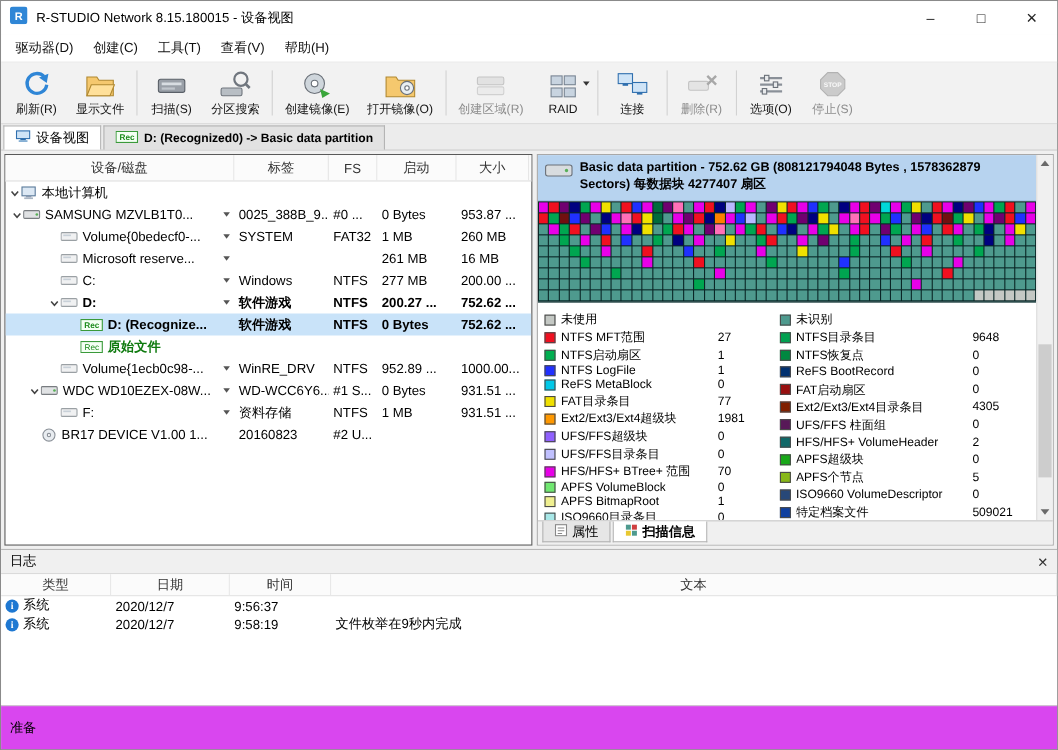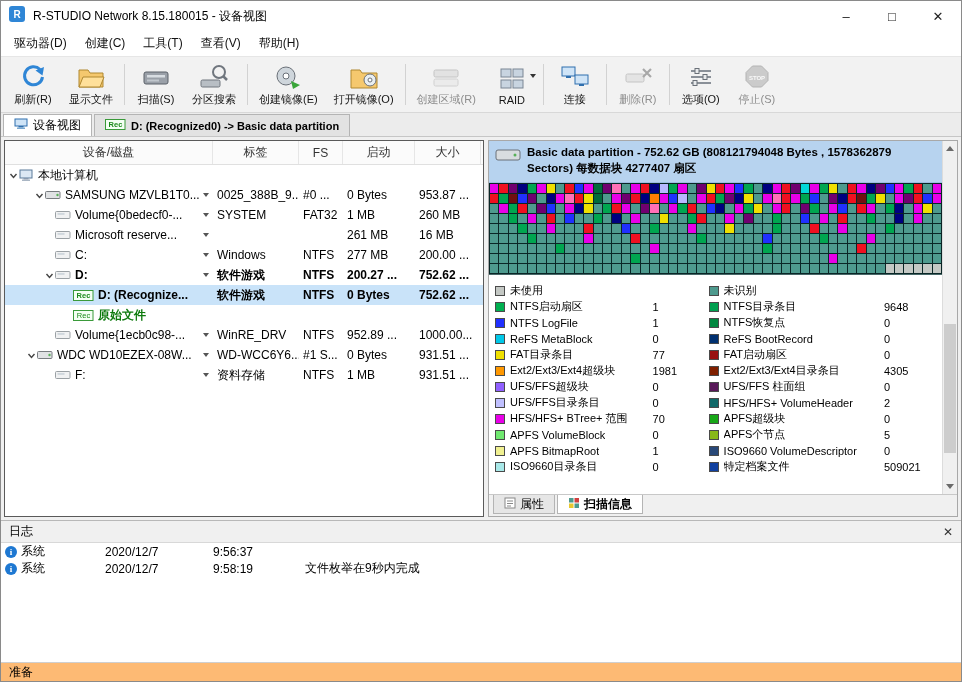--- a/index.html
+++ b/index.html
@@ -62,21 +62,21 @@
   .sb-thumb{position:absolute;left:1px;right:1px;top:52%;height:40%;background:#cdcdcd}
   .log-panel{height:142px;background:#fff;border-top:1px solid #b8b8b8;display:flex;flex-direction:column;flex:none}
   .log-title{height:22px;background:#f0f0f0;display:flex;align-items:center;padding:0 8px;border-bottom:1px solid #d8d8d8;font-size:12px;flex:none}
   .log-close{margin-left:auto;font-size:12px;color:#333}
   .log-header{display:flex;height:20px;border-bottom:1px solid #e4e4e4;background:#fbfbfb;flex:none}
   .lh{display:flex;align-items:center;justify-content:center;color:#333;border-right:1px solid #e8e8e8;font-size:12px;height:100%}
   .log-body{flex:1;overflow:hidden}
   .log-row{display:flex;height:17px;align-items:center;font-size:12px}
   .lc{padding:0 4px;display:flex;align-items:center;gap:4px;white-space:nowrap;overflow:hidden;height:100%}
   .info-ic{width:12px;height:12px;border-radius:50%;background:#1e78d2;color:#fff;font-size:9px;display:inline-flex;align-items:center;justify-content:center;font-weight:bold;font-family:"Liberation Serif",serif;flex:none}
-  .statusbar{height:19px;background:#fdba74;border-top:1px solid #cfcfcf;display:flex;align-items:center;padding:0 8px;font-size:12px;flex:none}
+  .statusbar{height:40px;background:#d946ef;border-top:1px solid #cfcfcf;display:flex;align-items:center;padding:0 8px;font-size:12px;flex:none}
 </style>
 </head>
 <body>
 
 <div class="window">
 
   <div class="titlebar">
     <span class="ic"><svg width="16" height="16" viewBox="0 0 16 16">
           <rect width="16" height="16" rx="3" fill="#2f86d6"></rect>
           <text x="8" y="12" font-size="10" fill="#fff" text-anchor="middle" font-weight="bold" font-family="sans-serif">R</text>
@@ -284,21 +284,21 @@
                 </svg>
               </span>
               <span class="nm">本地计算机</span>
             </div>
             <div class="tc" style="width:86px"></div>
             <div class="tc" style="width:44px"></div>
             <div class="tc" style="width:72px"></div>
             <div class="tc" style="width:66px"></div>
           </div>
           <div class="trow">
-            <div class="tc name" style="width:208px;padding-left:28px">
+            <div class="tc name" style="width:208px;padding-left:4px">
               <span class="exp">
                 <svg width="9" height="9" viewBox="0 0 9 9">
                   <path d="M1.5 3l3 3.5 3-3.5" fill="none" stroke="#444" stroke-width="1.4"></path>
                 </svg>
               </span>
               <span class="ic">
                 <svg width="16" height="12" viewBox="0 0 16 12">
                   <rect x="0.5" y="2.5" width="14.5" height="7" rx="1" fill="#e0e2e4" stroke="#787c80"></rect>
                   <circle cx="12.5" cy="6" r="1.2" fill="#58b058"></circle>
                 </svg>
@@ -462,20 +462,36 @@
                   <rect x="2.5" y="4.2" width="7" height="1.5" fill="#c8d0d8"></rect>
                 </svg>
               </span>
               <span class="nm">F:</span>
               <span class="dd"></span>
             </div>
             <div class="tc" style="width:86px">资料存储</div>
             <div class="tc" style="width:44px">NTFS</div>
             <div class="tc" style="width:72px">1 MB</div>
             <div class="tc" style="width:66px">931.51 ...</div>
+          </div>
+          <div class="trow">
+            <div class="tc name" style="width:208px;padding-left:20px">
+              <span class="exp"></span>
+              <span class="ic">
+                <svg width="15" height="13" viewBox="0 0 15 13">
+                  <circle cx="7.5" cy="6.5" r="5.5" fill="#e8ecf0" stroke="#8a9098"></circle>
+                  <circle cx="7.5" cy="6.5" r="1.5" fill="#fff" stroke="#8a9098"></circle>
+                </svg>
+              </span>
+              <span class="nm">BR17 DEVICE V1.00 1...</span>
+            </div>
+            <div class="tc" style="width:86px">20160823</div>
+            <div class="tc" style="width:44px">#2 U...</div>
+            <div class="tc" style="width:72px"></div>
+            <div class="tc" style="width:66px"></div>
           </div>
         </div>
     </div>
 
     <div class="right-panel">
       <div class="right-content">
         <div class="part-info">
           <span class="ic"><svg width="26" height="18" viewBox="0 0 26 18">
                 <rect x="1" y="4" width="24" height="10" rx="2" fill="#d8dcdf" stroke="#6a7078"></rect>
                 <circle cx="20" cy="9" r="1.5" fill="#58b058"></circle>
@@ -917,20 +933,25 @@
             <div class="scan-cell" style="background: rgb(196, 200, 196);"></div>
           </div>
         <div class="legend">
           <div class="legend-col l" id="legend-left">
               <div class="lrow">
                 <span class="sw" style="background:#c4c8c4"></span>
                 <span class="llabel">未使用</span>
                 <span class="lcount"></span>
               </div>
               <div class="lrow">
+                <span class="sw" style="background:#f01020"></span>
+                <span class="llabel">NTFS MFT范围</span>
+                <span class="lcount">27</span>
+              </div>
+              <div class="lrow">
                 <span class="sw" style="background:#00b050"></span>
                 <span class="llabel">NTFS启动扇区</span>
                 <span class="lcount">1</span>
               </div>
               <div class="lrow">
                 <span class="sw" style="background:#2030ff"></span>
                 <span class="llabel">NTFS LogFile</span>
                 <span class="lcount">1</span>
               </div>
               <div class="lrow">
@@ -1075,20 +1096,26 @@
           </div>
         </div>
     </div>
   </div>
 
   <div class="log-panel">
     <div class="log-title">
       <span>日志</span>
       <span class="log-close">✕</span>
     </div>
+    <div class="log-header" id="log-header">
+        <div class="lh" style="width:100px">类型</div>
+        <div class="lh" style="width:108px">日期</div>
+        <div class="lh" style="width:92px">时间</div>
+        <div class="lh" style="flex:1">文本</div>
+      </div>
     <div class="log-body" id="log-body">
         <div class="log-row">
           <div class="lc" style="width:100px"><span class="info-ic">i</span>系统</div>
           <div class="lc" style="width:108px">2020/12/7</div>
           <div class="lc" style="width:92px">9:56:37</div>
         </div>
         <div class="log-row">
           <div class="lc" style="width:100px"><span class="info-ic">i</span>系统</div>
           <div class="lc" style="width:108px">2020/12/7</div>
           <div class="lc" style="width:92px">9:58:19</div>

